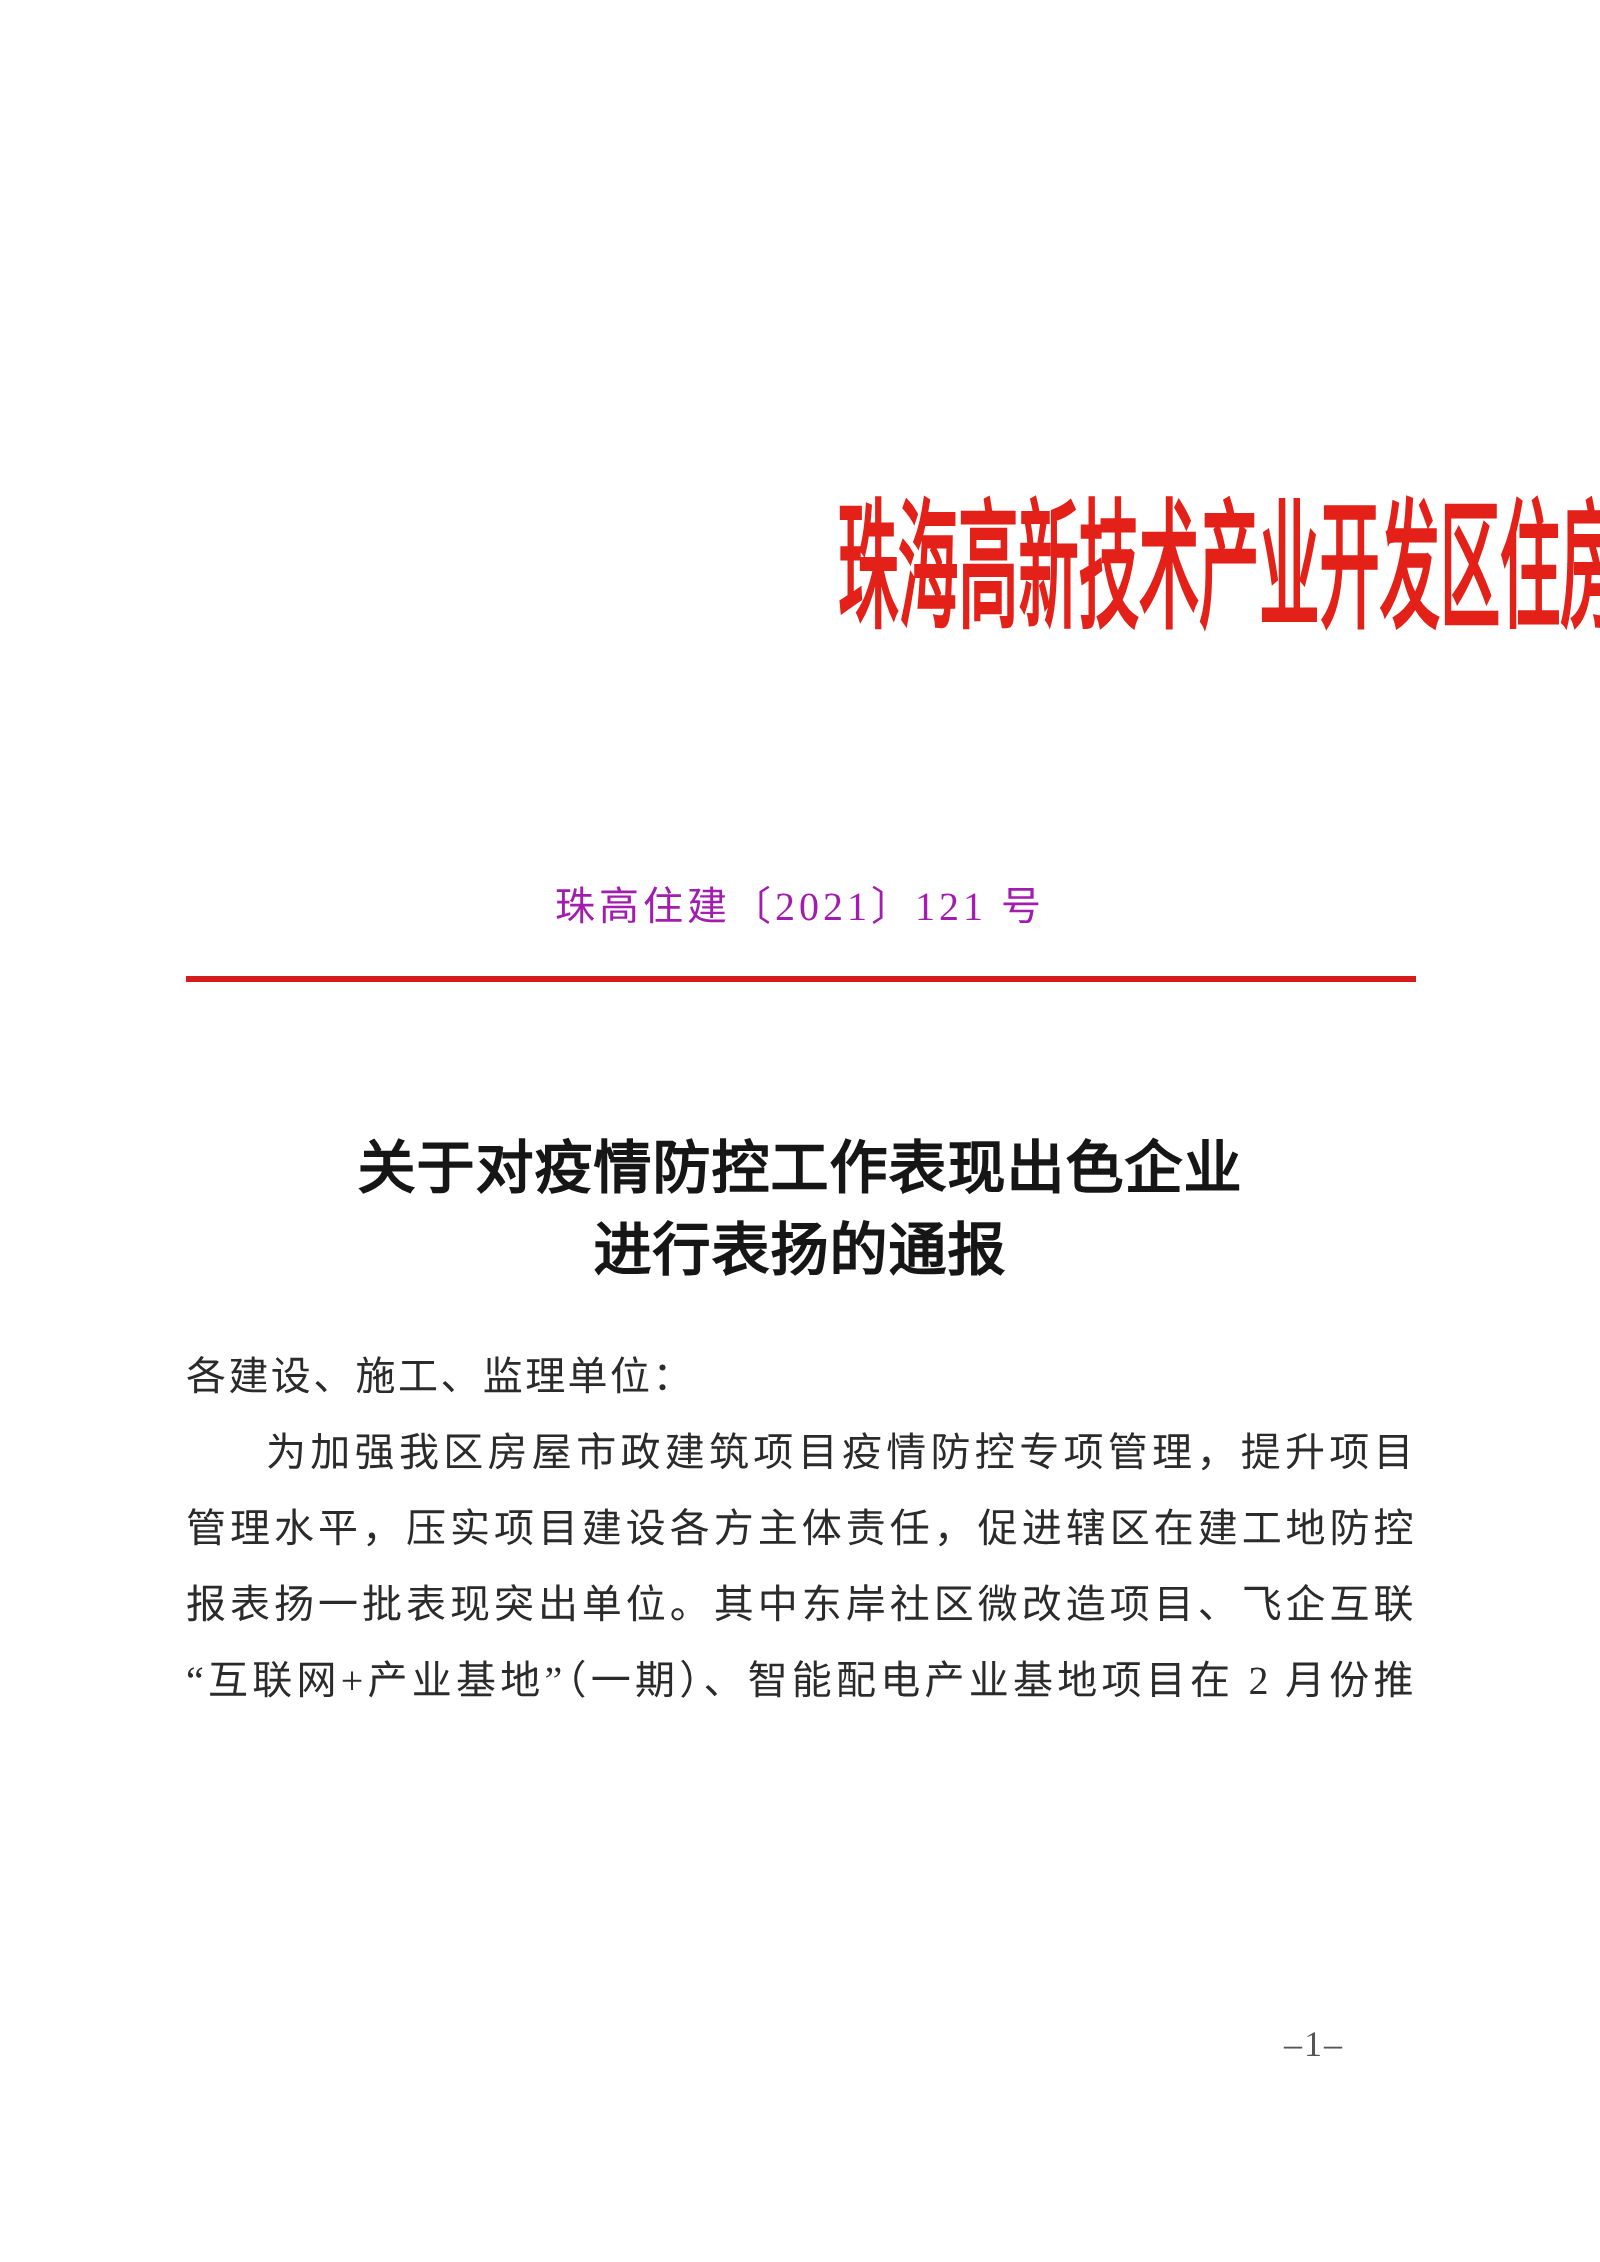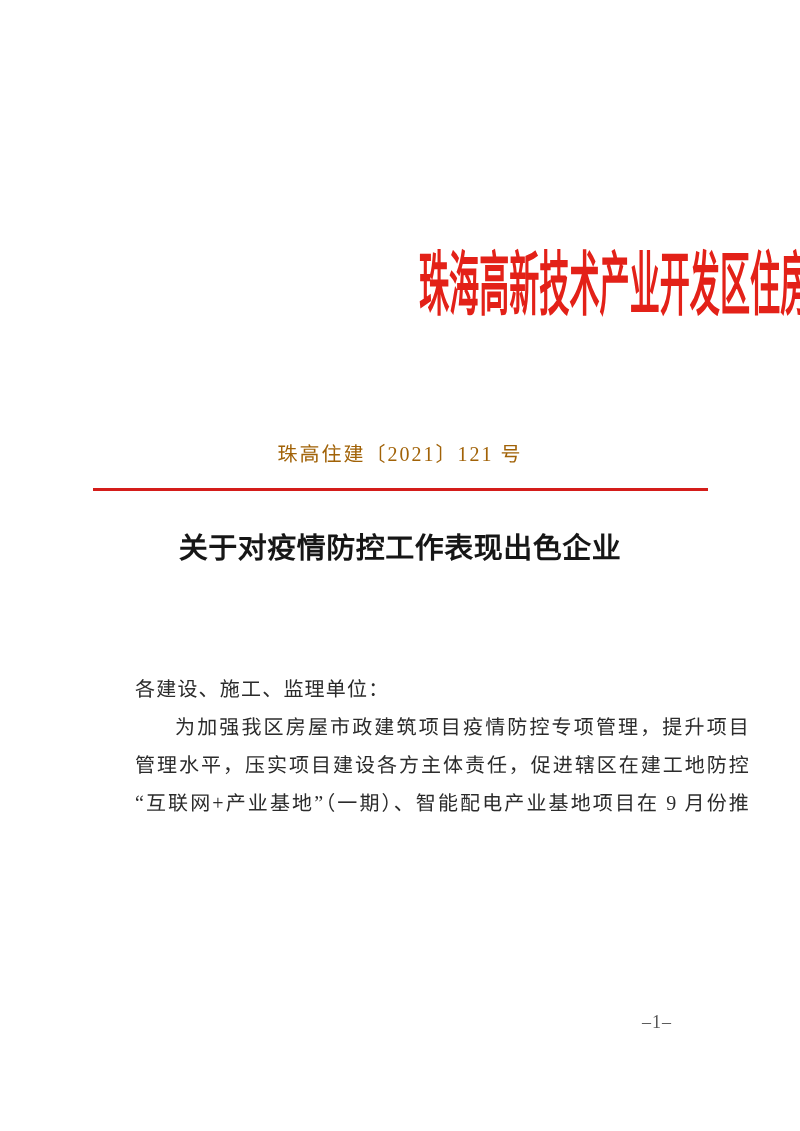--- a/index.html
+++ b/index.html
@@ -42,52 +42,51 @@
   
   .doc-number {
     position: absolute;
     top: 441px;
     left: 0;
     width: 100%;
     text-align: center;
     font-size: 20px;
     line-height: 26px;
     letter-spacing: 2px;
-    color: #a16207;
+    color: #a21caf;
   }
   
   .red-rule {
     position: absolute;
     top: 488px;
     left: 93px;
     width: 615px;
     height: 3px;
     background: var(--rule-red);
   }
   
   .doc-title {
     position: absolute;
-    top: 528px;
+    top: 565px;
     left: 0;
     width: 100%;
     text-align: center;
     font-size: 29px;
     font-weight: 700;
     line-height: 41px;
     letter-spacing: 0.5px;
     color: var(--title-text);
   }
   
   .body-text {
     position: absolute;
     top: 670px;
     left: 93px;
     width: 615px;
     color: var(--body-text);
-    margin-left: 42px;
   }
   .bline {
     font-size: 20px;
     line-height: 38px;
     letter-spacing: 1.2px;
     white-space: nowrap;
   }
   .bline.just {
     white-space: normal;
     text-align: justify;
@@ -116,24 +115,26 @@
   <div class="org-title-wrap">
     <span class="org-title">珠海高新技术产业开发区住房和城乡建设局文件</span>
   </div>
 
   <div class="doc-number">珠高住建〔2021〕121 号</div>
 
   <div class="red-rule"></div>
 
   <div class="doc-title">
     <div>关于对疫情防控工作表现出色企业</div>
+    <div>进行表扬的通报</div>
   </div>
 
   <div class="body-text">
     <div class="bline">各建设、施工、监理单位：</div>
     <div class="bline just indent">为加强我区房屋市政建筑项目疫情防控专项管理，提升项目</div>
     <div class="bline just">管理水平，压实项目建设各方主体责任，促进辖区在建工地防控</div>
-    <div class="bline just">“互联网+产业基地”（一期）、智能配电产业基地项目在 9 月份推</div>
+    <div class="bline just">报表扬一批表现突出单位。其中东岸社区微改造项目、飞企互联</div>
+    <div class="bline just">“互联网+产业基地”（一期）、智能配电产业基地项目在 2 月份推</div>
   </div>
 
   <div class="page-number">–1–</div>
 
 </div>
 
 </body></html>

